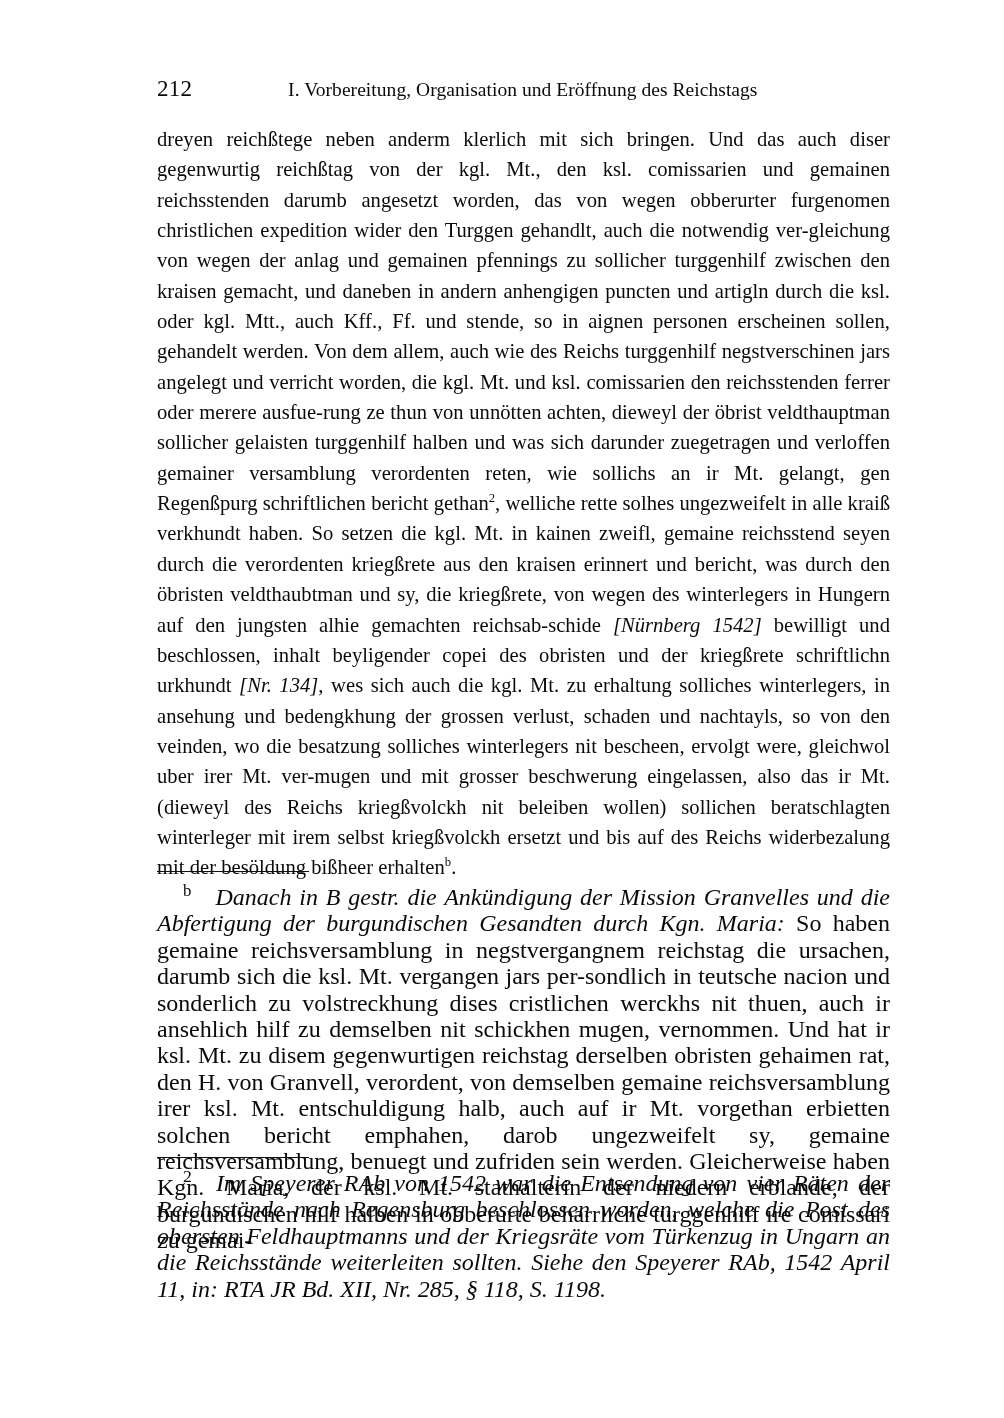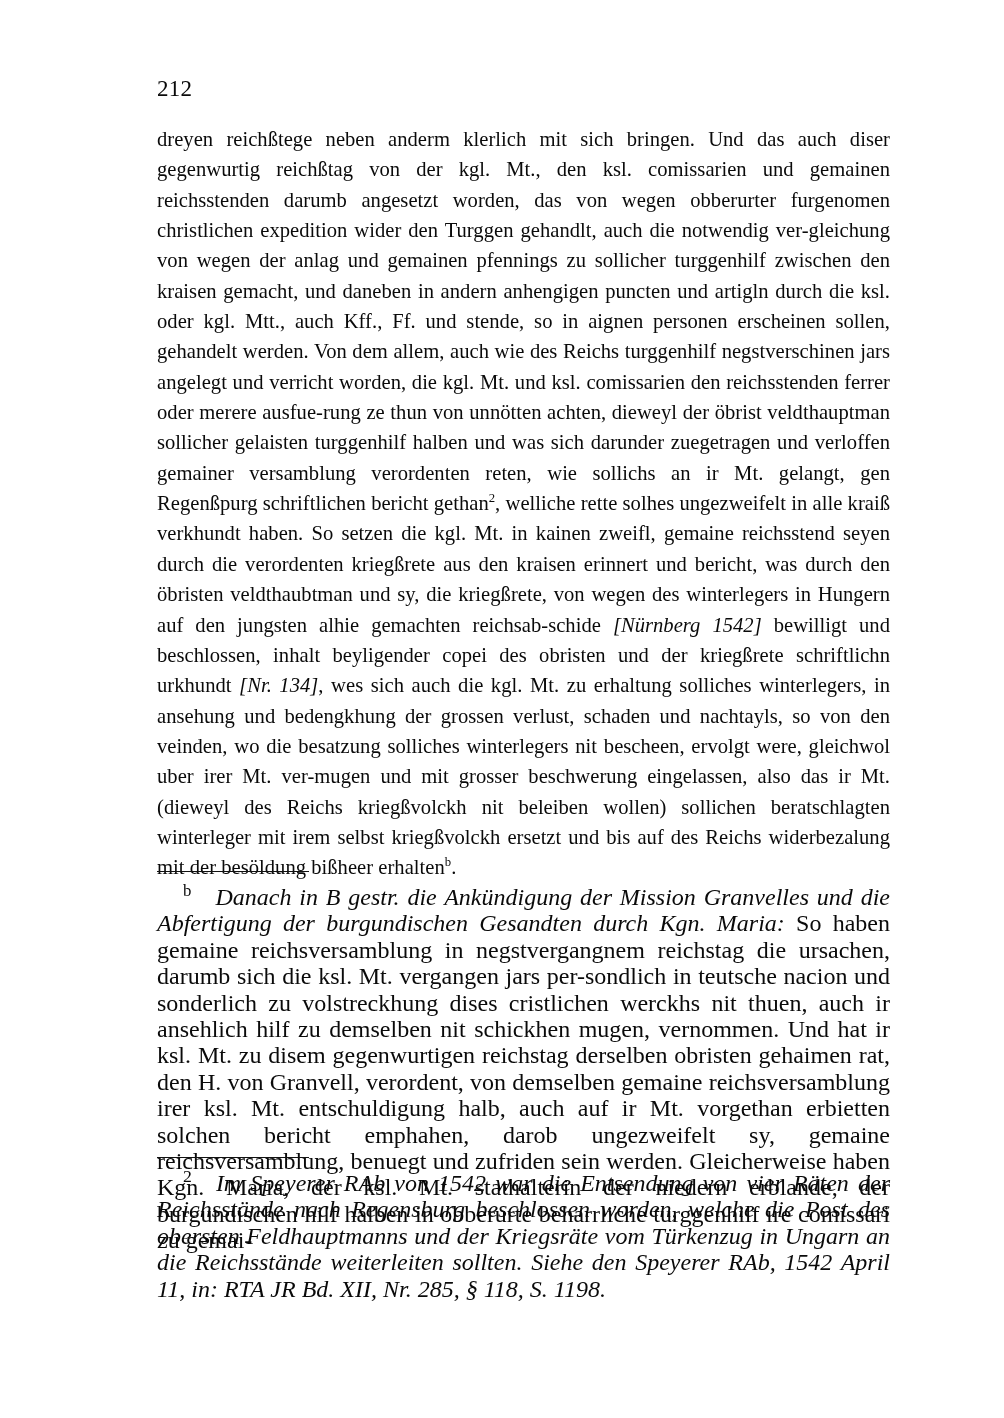--- a/index.html
+++ b/index.html
@@ -108,20 +108,21 @@
   }
   #footnote-2 .note-body { font-style: italic; }
 </style>
 </head>
 <body>
 
 <div class="page">
 
   <div class="runhead">
     <span class="folio">212</span>
+    <span class="runhead-title">I. Vorbereitung, Organisation und Eröffnung des Reichstags</span>
   </div>
 
   <div class="body-block">
     <p id="body-paragraph"><span>dreyen reichßtege neben anderm klerlich mit sich bringen. Und das auch diser gegenwurtig reichßtag von der kgl. Mt., den ksl. comissarien und gemainen reichsstenden darumb angesetzt worden, das von wegen obberurter furgenomen christlichen expedition wider den Turggen gehandlt, auch die notwendig ver-gleichung von wegen der anlag und gemainen pfennings zu sollicher turggenhilf zwischen den kraisen gemacht, und daneben in andern anhengigen puncten und artigln durch die ksl. oder kgl. Mtt., auch Kff., Ff. und stende, so in aignen personen erscheinen sollen, gehandelt werden. Von dem allem, auch wie des Reichs turggenhilf negstverschinen jars angelegt und verricht worden, die kgl. Mt. und ksl. comissarien den reichsstenden ferrer oder merere ausfue-rung ze thun von unnötten achten, dieweyl der öbrist veldthauptman sollicher gelaisten turggenhilf halben und was sich darunder zuegetragen und verloffen gemainer versamblung verordenten reten, wie sollichs an ir Mt. gelangt, gen Regenßpurg schriftlichen bericht gethan</span><sup>2</sup><span>, welliche rette solhes ungezweifelt in alle kraiß verkhundt haben. So setzen die kgl. Mt. in kainen zweifl, gemaine reichsstend seyen durch die verordenten kriegßrete aus den kraisen erinnert und bericht, was durch den öbristen veldthaubtman und sy, die kriegßrete, von wegen des winterlegers in Hungern auf den jungsten alhie gemachten reichsab-schide </span><em>[Nürnberg 1542]</em><span> bewilligt und beschlossen, inhalt beyligender copei des obristen und der kriegßrete schriftlichn urkhundt </span><em>[Nr. 134]</em><span>, wes sich auch die kgl. Mt. zu erhaltung solliches winterlegers, in ansehung und bedengkhung der grossen verlust, schaden und nachtayls, so von den veinden, wo die besatzung solliches winterlegers nit bescheen, ervolgt were, gleichwol uber irer Mt. ver-mugen und mit grosser beschwerung eingelassen, also das ir Mt. (dieweyl des Reichs kriegßvolckh nit beleiben wollen) sollichen beratschlagten winterleger mit irem selbst kriegßvolckh ersetzt und bis auf des Reichs widerbezalung mit der besöldung bißheer erhalten</span><sup>b</sup><span>.</span></p>
   </div>
 
   <div class="rule" id="rule-apparatus"></div>
 
   <div class="note-block" id="apparatus-b">
     <p><span class="note-marker">b</span><span class="note-body" id="apparatus-body"><em>Danach in B gestr. die Ankündigung der Mission Granvelles und die Abfertigung der burgundischen Gesandten durch Kgn. Maria:</em><span> So haben gemaine reichsversamblung in negstvergangnem reichstag die ursachen, darumb sich die ksl. Mt. vergangen jars per-sondlich in teutsche nacion und sonderlich zu volstreckhung dises cristlichen werckhs nit thuen, auch ir ansehlich hilf zu demselben nit schickhen mugen, vernommen. Und hat ir ksl. Mt. zu disem gegenwurtigen reichstag derselben obristen gehaimen rat, den H. von Granvell, verordent, von demselben gemaine reichsversamblung irer ksl. Mt. entschuldigung halb, auch auf ir Mt. vorgethan erbietten solchen bericht emphahen, darob ungezweifelt sy, gemaine reichsversamblung, benuegt und zufriden sein werden. Gleicherweise haben Kgn. Maria, der ksl. Mt. stathalterin der niedern erblande, der burgundischen hilf halben in obberurte beharrliche turggenhilf ire comissari zu gemai-</span></span></p>

